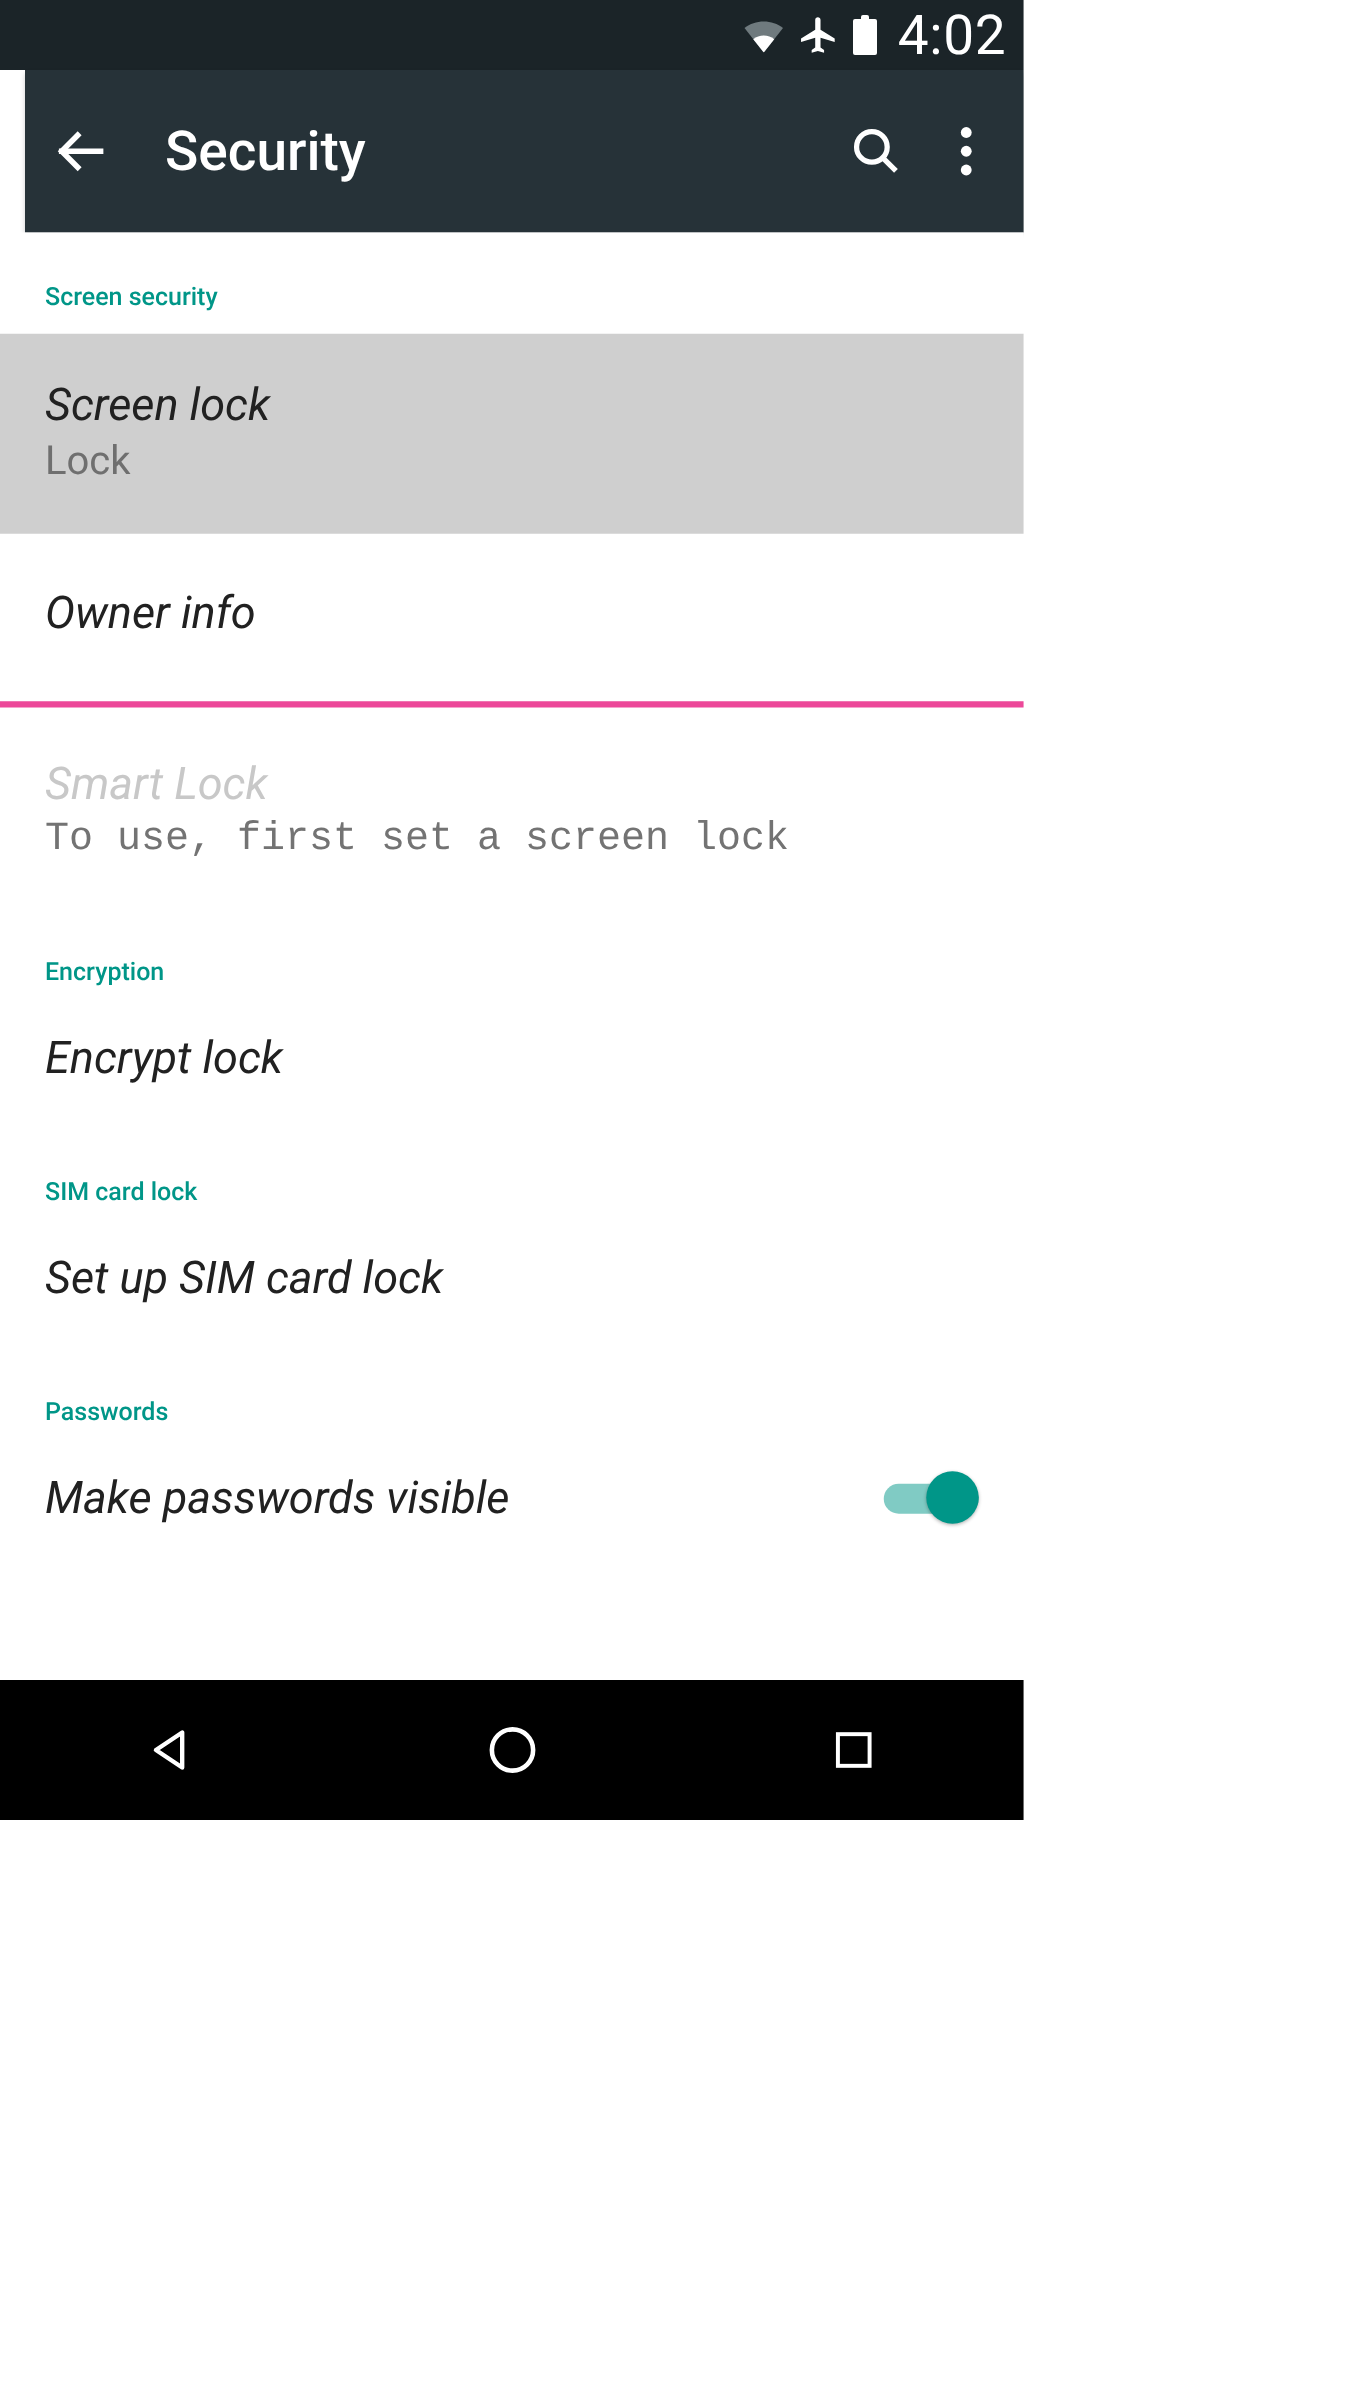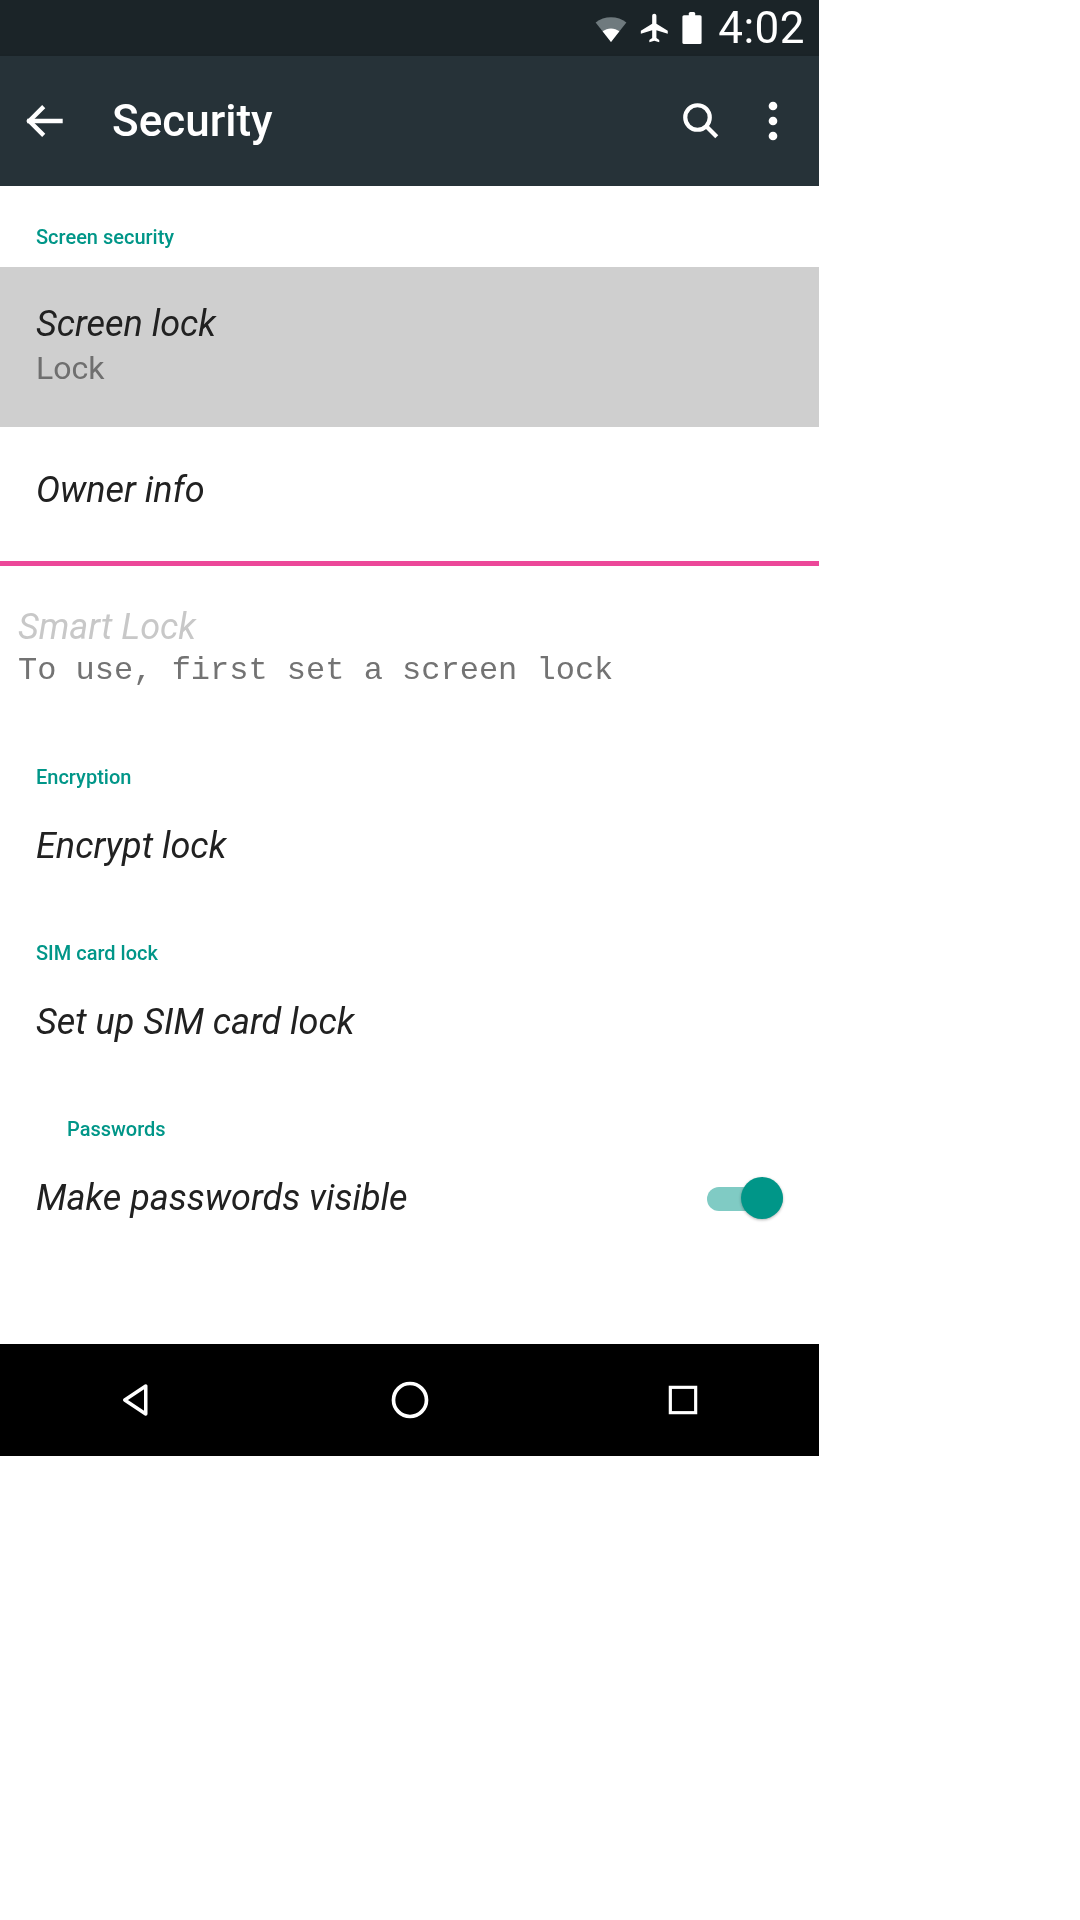--- a/index.html
+++ b/index.html
@@ -27,20 +27,21 @@
   .status-time { font-size:44px; font-weight:400; letter-spacing:0.5px; margin-left:6px; }
   
   .app-bar {
     background:#263238;
     height:130px;
     display:flex;
     align-items:center;
     padding:0 20px;
     color:#fff;
     box-shadow:0 2px 4px rgba(0,0,0,0.2);
+    margin-left:20px;
   }
   .app-bar .back { width:48px; height:48px; display:flex; align-items:center; justify-content:center; margin-right:44px; }
   .app-bar .title { font-size:44px; font-weight:500; flex:1; }
   .app-bar .action { width:52px; height:52px; display:flex; align-items:center; justify-content:center; margin-left:20px; }
   
   .content { background:#fff; }
   .section-header {
     color:#009688;
     font-size:20px;
     font-weight:500;
@@ -152,21 +153,21 @@
       <span class="item-sub">Lock</span>
     </div>
   </div>
 
   <div class="list-item bordered" style="padding-top:42px;padding-bottom:50px;">
     <div class="text-wrap">
       <span class="item-title">Owner info</span>
     </div>
   </div>
 
-  <div class="list-item disabled" style="padding-top:40px;padding-bottom:40px;padding-left:18px;">
+  <div class="list-item disabled" style="padding-top:40px;padding-bottom:40px;">
     <div class="text-wrap">
       <span class="item-title">Smart Lock</span>
       <span class="item-sub">To use, first set a screen lock</span>
     </div>
   </div>
 
   <div class="section-header" style="padding-top:36px;">Encryption</div>
 
   <div class="list-item" style="padding-top:18px;padding-bottom:38px;">
     <div class="text-wrap">
@@ -175,21 +176,21 @@
   </div>
 
   <div class="section-header" style="padding-top:36px;">SIM card lock</div>
 
   <div class="list-item" style="padding-top:18px;padding-bottom:38px;">
     <div class="text-wrap">
       <span class="item-title">Set up SIM card lock</span>
     </div>
   </div>
 
-  <div class="section-header" style="padding-top:36px;margin-left:31px;">Passwords</div>
+  <div class="section-header" style="padding-top:36px;">Passwords</div>
 
   <div class="list-item" style="padding-top:18px;padding-bottom:36px;">
     <div class="text-wrap">
       <span class="item-title">Make passwords visible</span>
     </div>
     <div class="switch">
       <div class="track"></div>
       <div class="thumb"></div>
     </div>
   </div>

